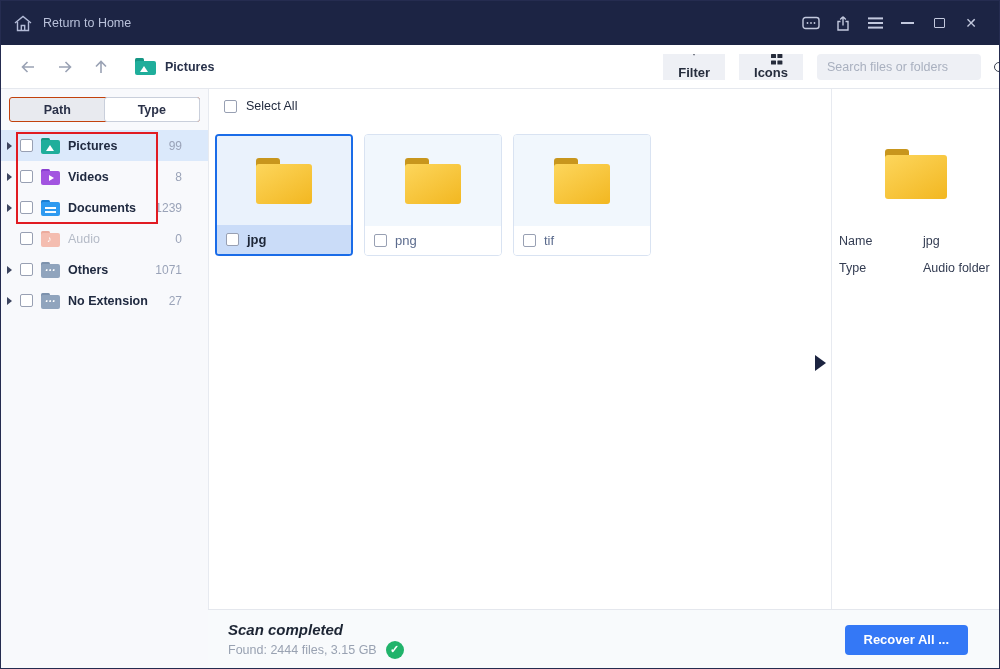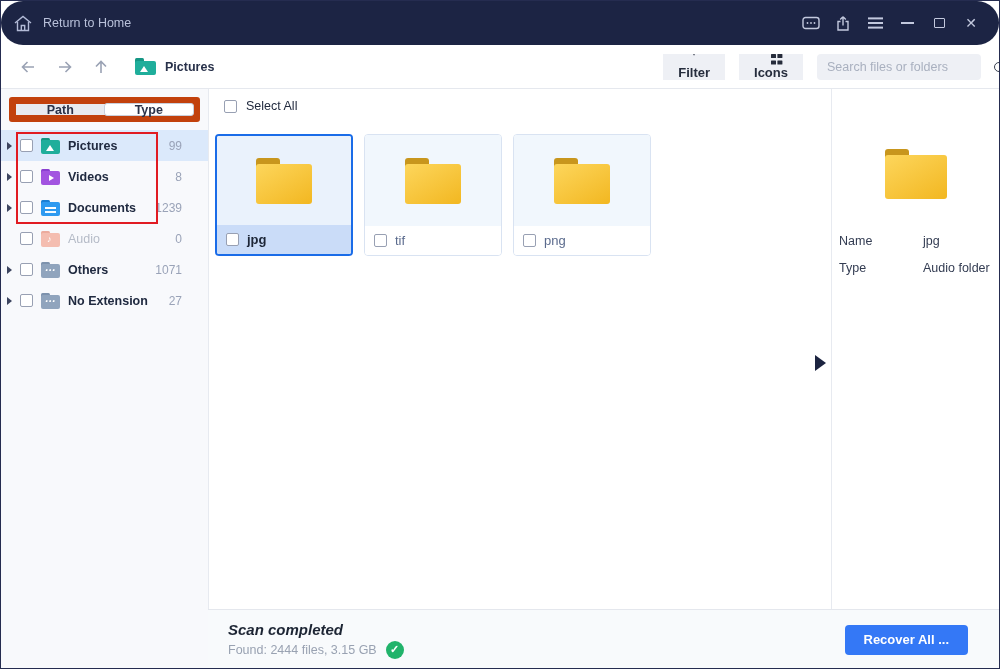--- a/index.html
+++ b/index.html
@@ -3,21 +3,21 @@
 <meta charset="utf-8">
 <style>
   * { margin:0; padding:0; box-sizing:border-box; }
   body { font-family:"Liberation Sans", sans-serif; background:#555; }
   .window { position:relative; width:1000px; height:669px; background:#fff;
             border:1px solid #252c50; overflow:hidden; }
 
   
   .titlebar { position:absolute; left:0; top:0; width:100%; height:44px;
               background:#1c2444; display:flex; align-items:center;
-              justify-content:space-between; padding:0 12px;border-radius:22px; }
+              justify-content:space-between; padding:0 12px; }
   .tb-left { display:flex; align-items:center; gap:10px; cursor:pointer; }
   .tb-title { color:#b9c1da; font-size:12.5px; }
   .tb-right { display:flex; align-items:center; }
   .wc { width:32px; height:30px; display:flex; align-items:center; justify-content:center; cursor:pointer; }
   .menu-bars { display:block; width:15px; height:1.8px; background:#c3c9de;
                box-shadow:0 -4.6px 0 #c3c9de, 0 4.6px 0 #c3c9de; }
   .min-bar { display:block; width:13px; height:1.8px; background:#c3c9de; }
   .max-box { display:block; width:11px; height:10px; border:1.6px solid #c3c9de; border-radius:1px; }
   .close-x { color:#c3c9de; font-size:14px; }
 
@@ -50,21 +50,21 @@
   .sidebar { position:absolute; left:0; top:88px; width:207px; height:581px; background:#f8f9fc; }
   .v-div1 { position:absolute; left:207px; top:88px; width:1px; height:520px; background:#e7eaf0; }
   .v-div2 { position:absolute; left:830px; top:88px; width:1px; height:520px; background:#e7eaf0; }
   .main { position:absolute; left:208px; top:88px; width:622px; height:520px; background:#fff; }
   .rightpanel { position:absolute; left:831px; top:88px; width:168px; height:520px; background:#fff; }
   .bottombar { position:absolute; left:207px; top:608px; right:0; height:60px; background:#f8fafc;
                border-top:1px solid #e4e7ed; display:flex; align-items:center;
                justify-content:space-between; padding:0 31px 0 20px; }
 
   
-  .tabs { margin:8px; height:25px; background:#e8eaef; border:7px solid #c2410c; border-radius:3px;
+  .tabs { margin:8px; height:25px; background:#e8eaef; border:1px solid #c2410c; border-radius:3px;
           display:flex;text-align:center; }
   .tab { flex:1; display:flex; align-items:center; justify-content:center; font-size:12.5px;
          font-weight:700; color:#2a3148; cursor:pointer; }
   .tab.active { background:#fff; border:1px solid #c9cfdb; border-radius:3px; margin:-1px; }
   .rows { margin-top:8px; }
   .srow { height:31px; display:flex; align-items:center; padding-left:6px; gap:8px; cursor:pointer; }
   .srow.selected { background:#dbe9fb; }
   .exp { width:0; height:0; border-top:4px solid transparent; border-bottom:4px solid transparent;
          border-left:5px solid #3c445f; flex:none; cursor:pointer; }
   .srow.noexp .exp { visibility:hidden; }
@@ -306,30 +306,30 @@
           <span class="cb"></span>
           <span class="fname">jpg</span>
         </div>
       </div>
       <div class="card">
         <div class="cpreview">
           <div class="yfolder"></div>
         </div>
         <div class="cfooter">
           <span class="cb"></span>
-          <span class="fname">tif</span>
+          <span class="fname">png</span>
         </div>
       </div>
       <div class="card">
         <div class="cpreview">
           <div class="yfolder"></div>
         </div>
         <div class="cfooter">
           <span class="cb"></span>
-          <span class="fname">png</span>
+          <span class="fname">tif</span>
         </div>
       </div>
     </div>
   </div>
 
   <div class="rightpanel">
     <div class="yfolder big"></div>
     <div class="details">
       <div class="drow">
         <span class="dlabel">Name</span>

